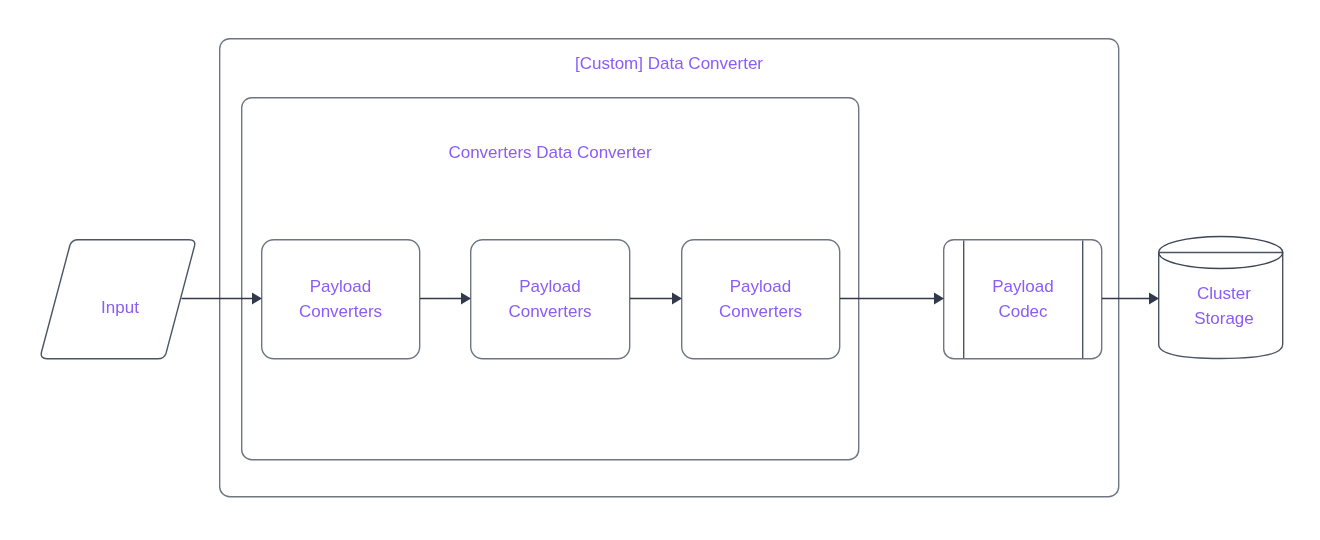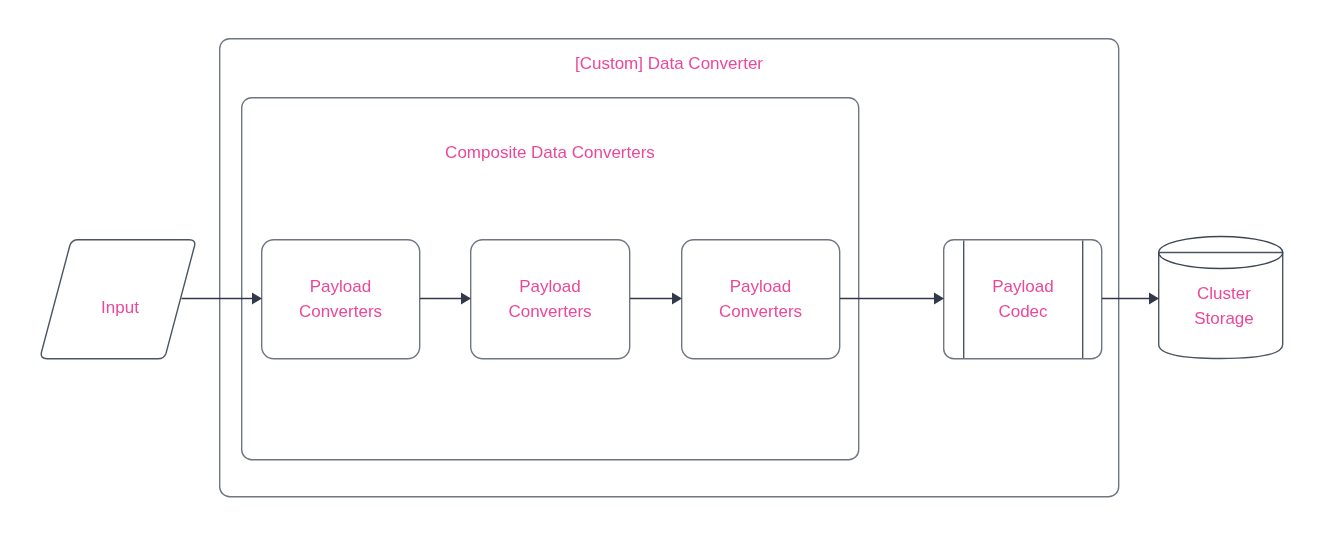--- a/index.html
+++ b/index.html
@@ -55,21 +55,21 @@
     fill: none;
     stroke: #31394a;
     stroke-width: 1.4;
   }
   .arrow-head {
     fill: #31394a;
     stroke: none;
   }
   .lbl {
     position: absolute;
-    color: #ec4899;
+    color: #8b5cf6;
     font-family: "Liberation Sans", sans-serif;
     font-size: 17px;
     line-height: 25px;
     text-align: center;
     white-space: pre-line;
     pointer-events: none;
     -webkit-font-smoothing: antialiased;
   }
   .lbl-title {
     font-size: 17px;
@@ -135,21 +135,21 @@
 
     <g>
       <line class="connector" x1="1102" y1="298.5" x2="1149" y2="298.5"></line>
       <path class="arrow-head" d="M 1149 292.5 L 1159 298.5 L 1149 304.5 Z"></path>
     </g>
 
   </svg>
 
   <div class="lbl lbl-title" style="left:219px; top:51px; width:900px;">[Custom] Data Converter</div>
 
-  <div class="lbl lbl-title" style="left:241px; top:140px; width:618px;">Composite Data Converters</div>
+  <div class="lbl lbl-title" style="left:241px; top:140px; width:618px;">Converters Data Converter</div>
 
   <div class="lbl" style="left:45px; top:287px; width:150px;margin-top:8px;">Input</div>
 
   <div class="lbl" style="left:261px; top:274px; width:159px;">Payload
 Converters</div>
 
   <div class="lbl" style="left:470px; top:274px; width:160px;">Payload
 Converters</div>
 
   <div class="lbl" style="left:681px; top:274px; width:159px;">Payload

